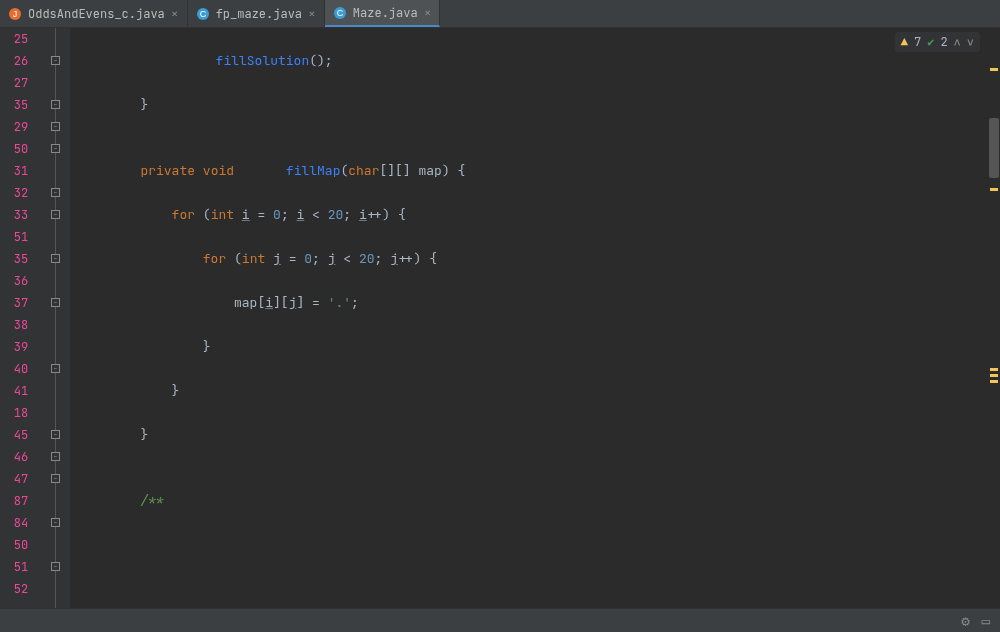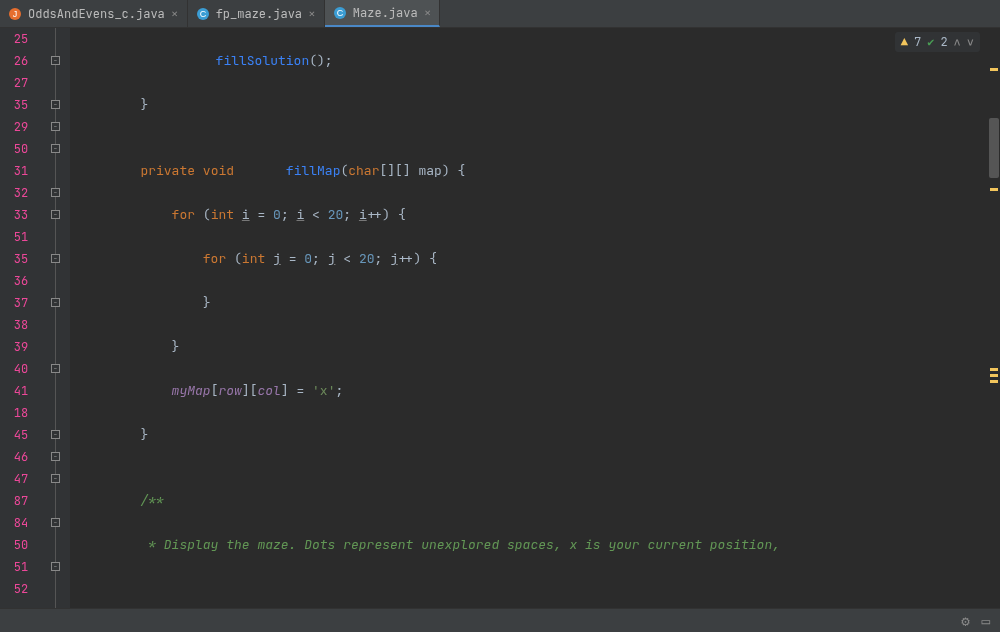--- a/index.html
+++ b/index.html
@@ -237,27 +237,26 @@
     <div class="fold-marker" style="top:534px;">−</div>
   </div>
 
   <div class="code">
 <div><span>            </span><span class="fn">fillSolution</span><span>();</span></div>
 <div>        }</div>
 <div></div>
 <div><span>        </span><span class="kw">private</span> <span class="kw">void</span> <span class="fn">fillMap</span><span>(</span><span class="kw">char</span><span>[][] </span><span>map</span><span>) {</span></div>
 <div><span>            </span><span class="kw">for</span><span> (</span><span class="kw">int</span><span> </span><span class="uvar">i</span><span> = </span><span class="num">0</span><span>; </span><span class="uvar">i</span><span> &lt; </span><span class="num">20</span><span>; </span><span class="uvar">i</span><span>++) {</span></div>
 <div><span>                </span><span class="kw">for</span><span> (</span><span class="kw">int</span><span> </span><span class="uvar">j</span><span> = </span><span class="num">0</span><span>; </span><span class="uvar">j</span><span> &lt; </span><span class="num">20</span><span>; </span><span class="uvar">j</span><span>++) {</span></div>
+<div><span>                    </span><span>map[</span><span class="uvar">i</span><span>][</span><span class="uvar">j</span><span>] = </span><span class="str">'.'</span><span>;</span></div>
 <div>                }</div>
 <div>            }</div>
-<div><span>            </span><span class="field">myMap</span><span>[</span><span class="field">row</span><span>][</span><span class="field">col</span><span>] = </span><span class="str">'x'</span><span>;</span></div>
 <div>        }</div>
 <div></div>
 <div class="comment">        /**</div>
-<div class="comment">         * Display the maze. Dots represent unexplored spaces, x is your current position,</div>
 
 
 
 <div></div>
 
 
 
 
 
 

